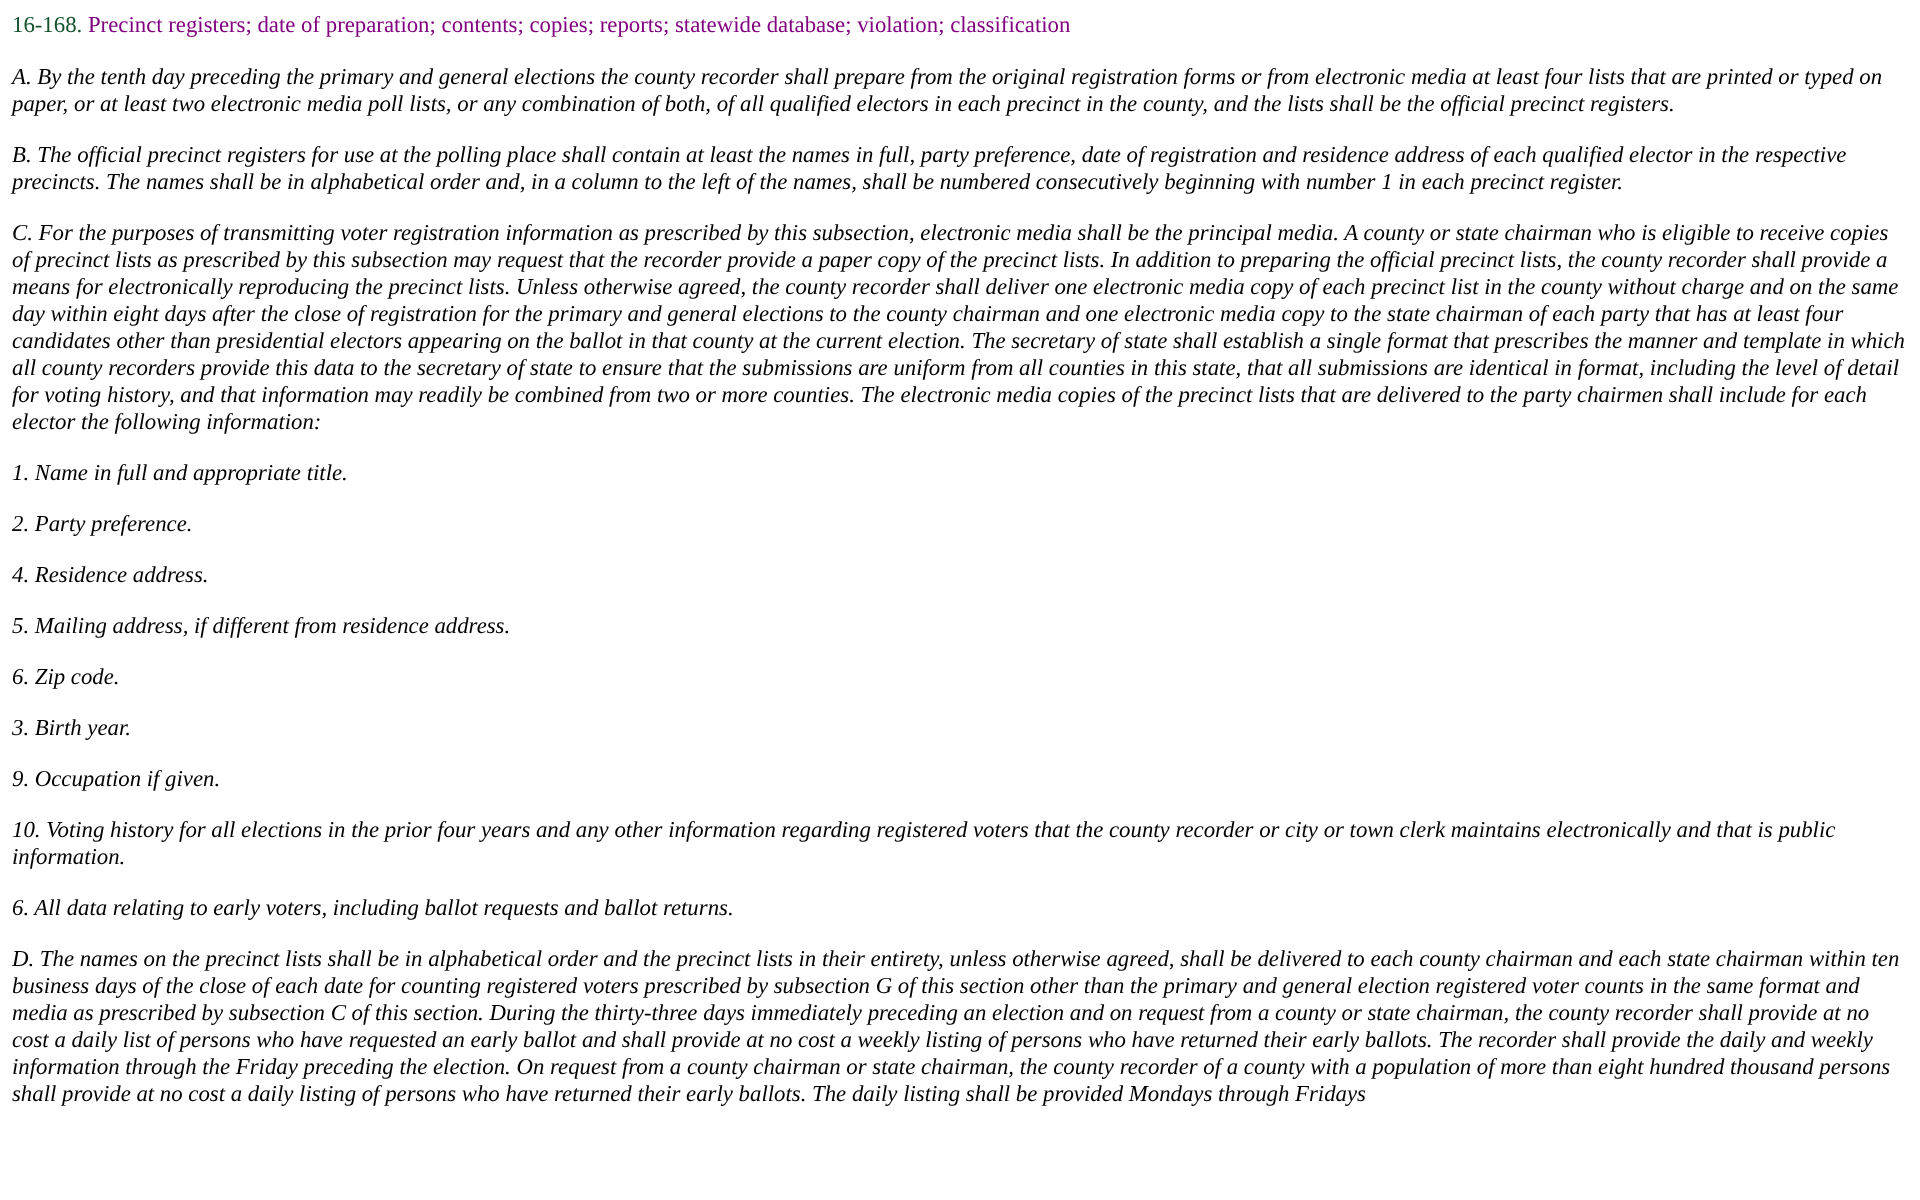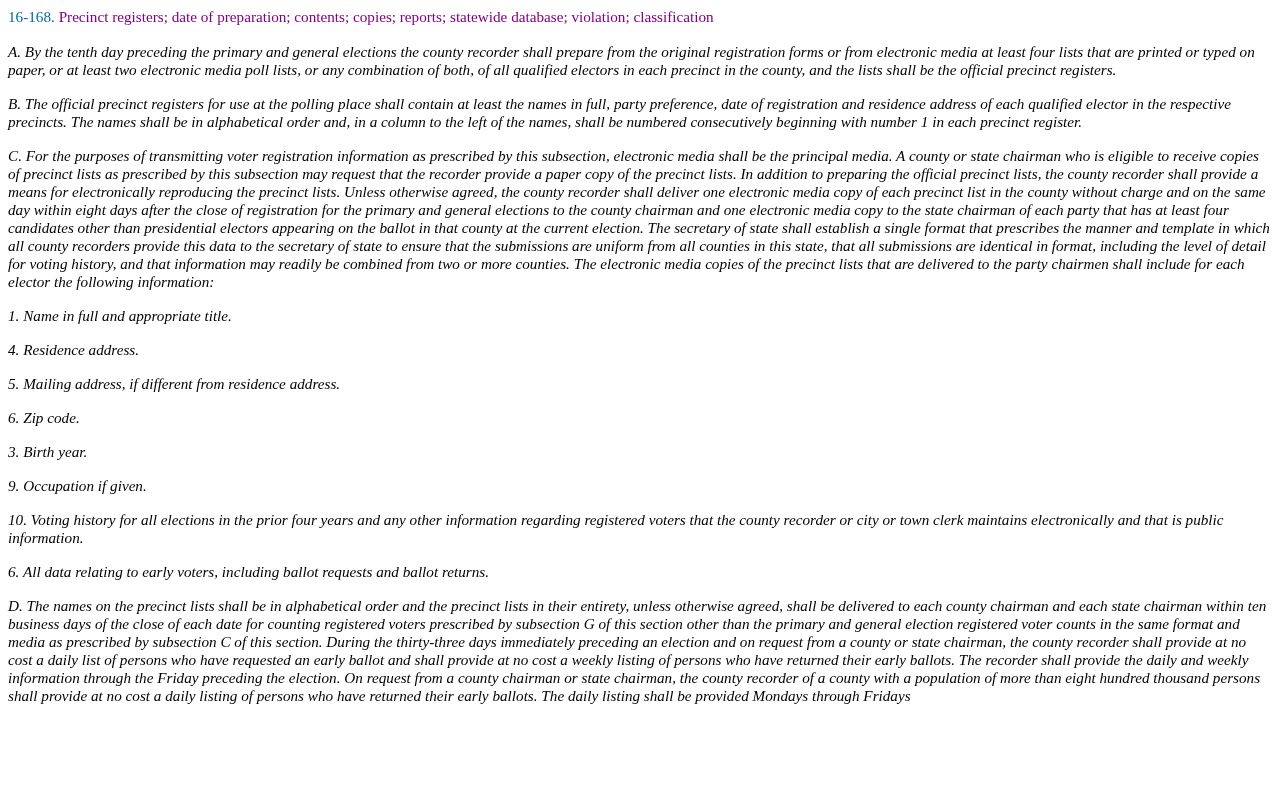--- a/index.html
+++ b/index.html
@@ -3,37 +3,38 @@
 <meta charset="utf-8">
 <style>
   html, body { margin: 0; padding: 0; background: #ffffff; }
   body {
     width: 1280px; height: 800px; overflow: hidden;
     font-family: "Liberation Serif", "DejaVu Serif", serif;
     font-size: 15.2px; line-height: 18px; color: #000;
   }
   .page { padding: 8px 8px 0 8px; }
   .heading { margin: 0 0 17px 0; }
-  .section-num { color: #0369a1; }
+  .section-num { color: #14532d; }
   .section-link { color: #800080; cursor: pointer; }
   p { margin: 16px 0 16px 0; font-style: italic; }
 </style>
 </head>
 <body>
 
 <div class="page">
   <div class="heading">
     <span class="section-num">16-168.</span>
     <a class="section-link">Precinct registers; date of preparation; contents; copies; reports; statewide database; violation; classification</a>
   </div>
 
   <p>A. By the tenth day preceding the primary and general elections the county recorder shall prepare from the original registration forms or from electronic media at least four lists that are printed or typed on paper, or at least two electronic media poll lists, or any combination of both, of all qualified electors in each precinct in the county, and the lists shall be the official precinct registers.</p>
   <p>B. The official precinct registers for use at the polling place shall contain at least the names in full, party preference, date of registration and residence address of each qualified elector in the respective precincts. The names shall be in alphabetical order and, in a column to the left of the names, shall be numbered consecutively beginning with number 1 in each precinct register.</p>
   <p>C. For the purposes of transmitting voter registration information as prescribed by this subsection, electronic media shall be the principal media. A county or state chairman who is eligible to receive copies of precinct lists as prescribed by this subsection may request that the recorder provide a paper copy of the precinct lists. In addition to preparing the official precinct lists, the county recorder shall provide a means for electronically reproducing the precinct lists.  Unless otherwise agreed, the county recorder shall deliver one electronic media copy of each precinct list in the county without charge and on the same day within eight days after the close of registration for the primary and general elections to the county chairman and one electronic media copy to the state chairman of each party that has at least four candidates other than presidential electors appearing on the ballot in that county at the current election.  The secretary of state shall establish a single format that prescribes the manner and template in which all county recorders provide this data to the secretary of state to ensure that the submissions are uniform from all counties in this state, that all submissions are identical in format, including the level of detail for voting history, and that information may readily be combined from two or more counties. The electronic media copies of the precinct lists that are delivered to the party chairmen shall include for each elector the following information:</p>
   <p>1. Name in full and appropriate title.</p>
+  <p>2. Party preference.</p>
   <p>4. Residence address.</p>
   <p>5. Mailing address, if different from residence address.</p>
   <p>6. Zip code.</p>
   <p>3. Birth year.</p>
   <p>9. Occupation if given.</p>
   <p>10. Voting history for all elections in the prior four years and any other information regarding registered voters that the county recorder or city or town clerk maintains electronically and that is public information.</p>
   <p>6. All data relating to early voters, including ballot requests and ballot returns.</p>
   <p>D. The names on the precinct lists shall be in alphabetical order and the precinct lists in their entirety, unless otherwise agreed, shall be delivered to each county chairman and each state chairman within ten business days of the close of each date for counting registered voters prescribed by subsection G of this section other than the primary and general election registered voter counts in the same format and media as prescribed by subsection C of this section.  During the thirty-three days immediately preceding an election and on request from a county or state chairman, the county recorder shall provide at no cost a daily list of persons who have requested an early ballot and shall provide at no cost a weekly listing of persons who have returned their early ballots. The recorder shall provide the daily and weekly information through the Friday preceding the election. On request from a county chairman or state chairman, the county recorder of a county with a population of more than eight hundred thousand persons shall provide at no cost a daily listing of persons who have returned their early ballots. The daily listing shall be provided Mondays through Fridays</p>
 </div>
 

